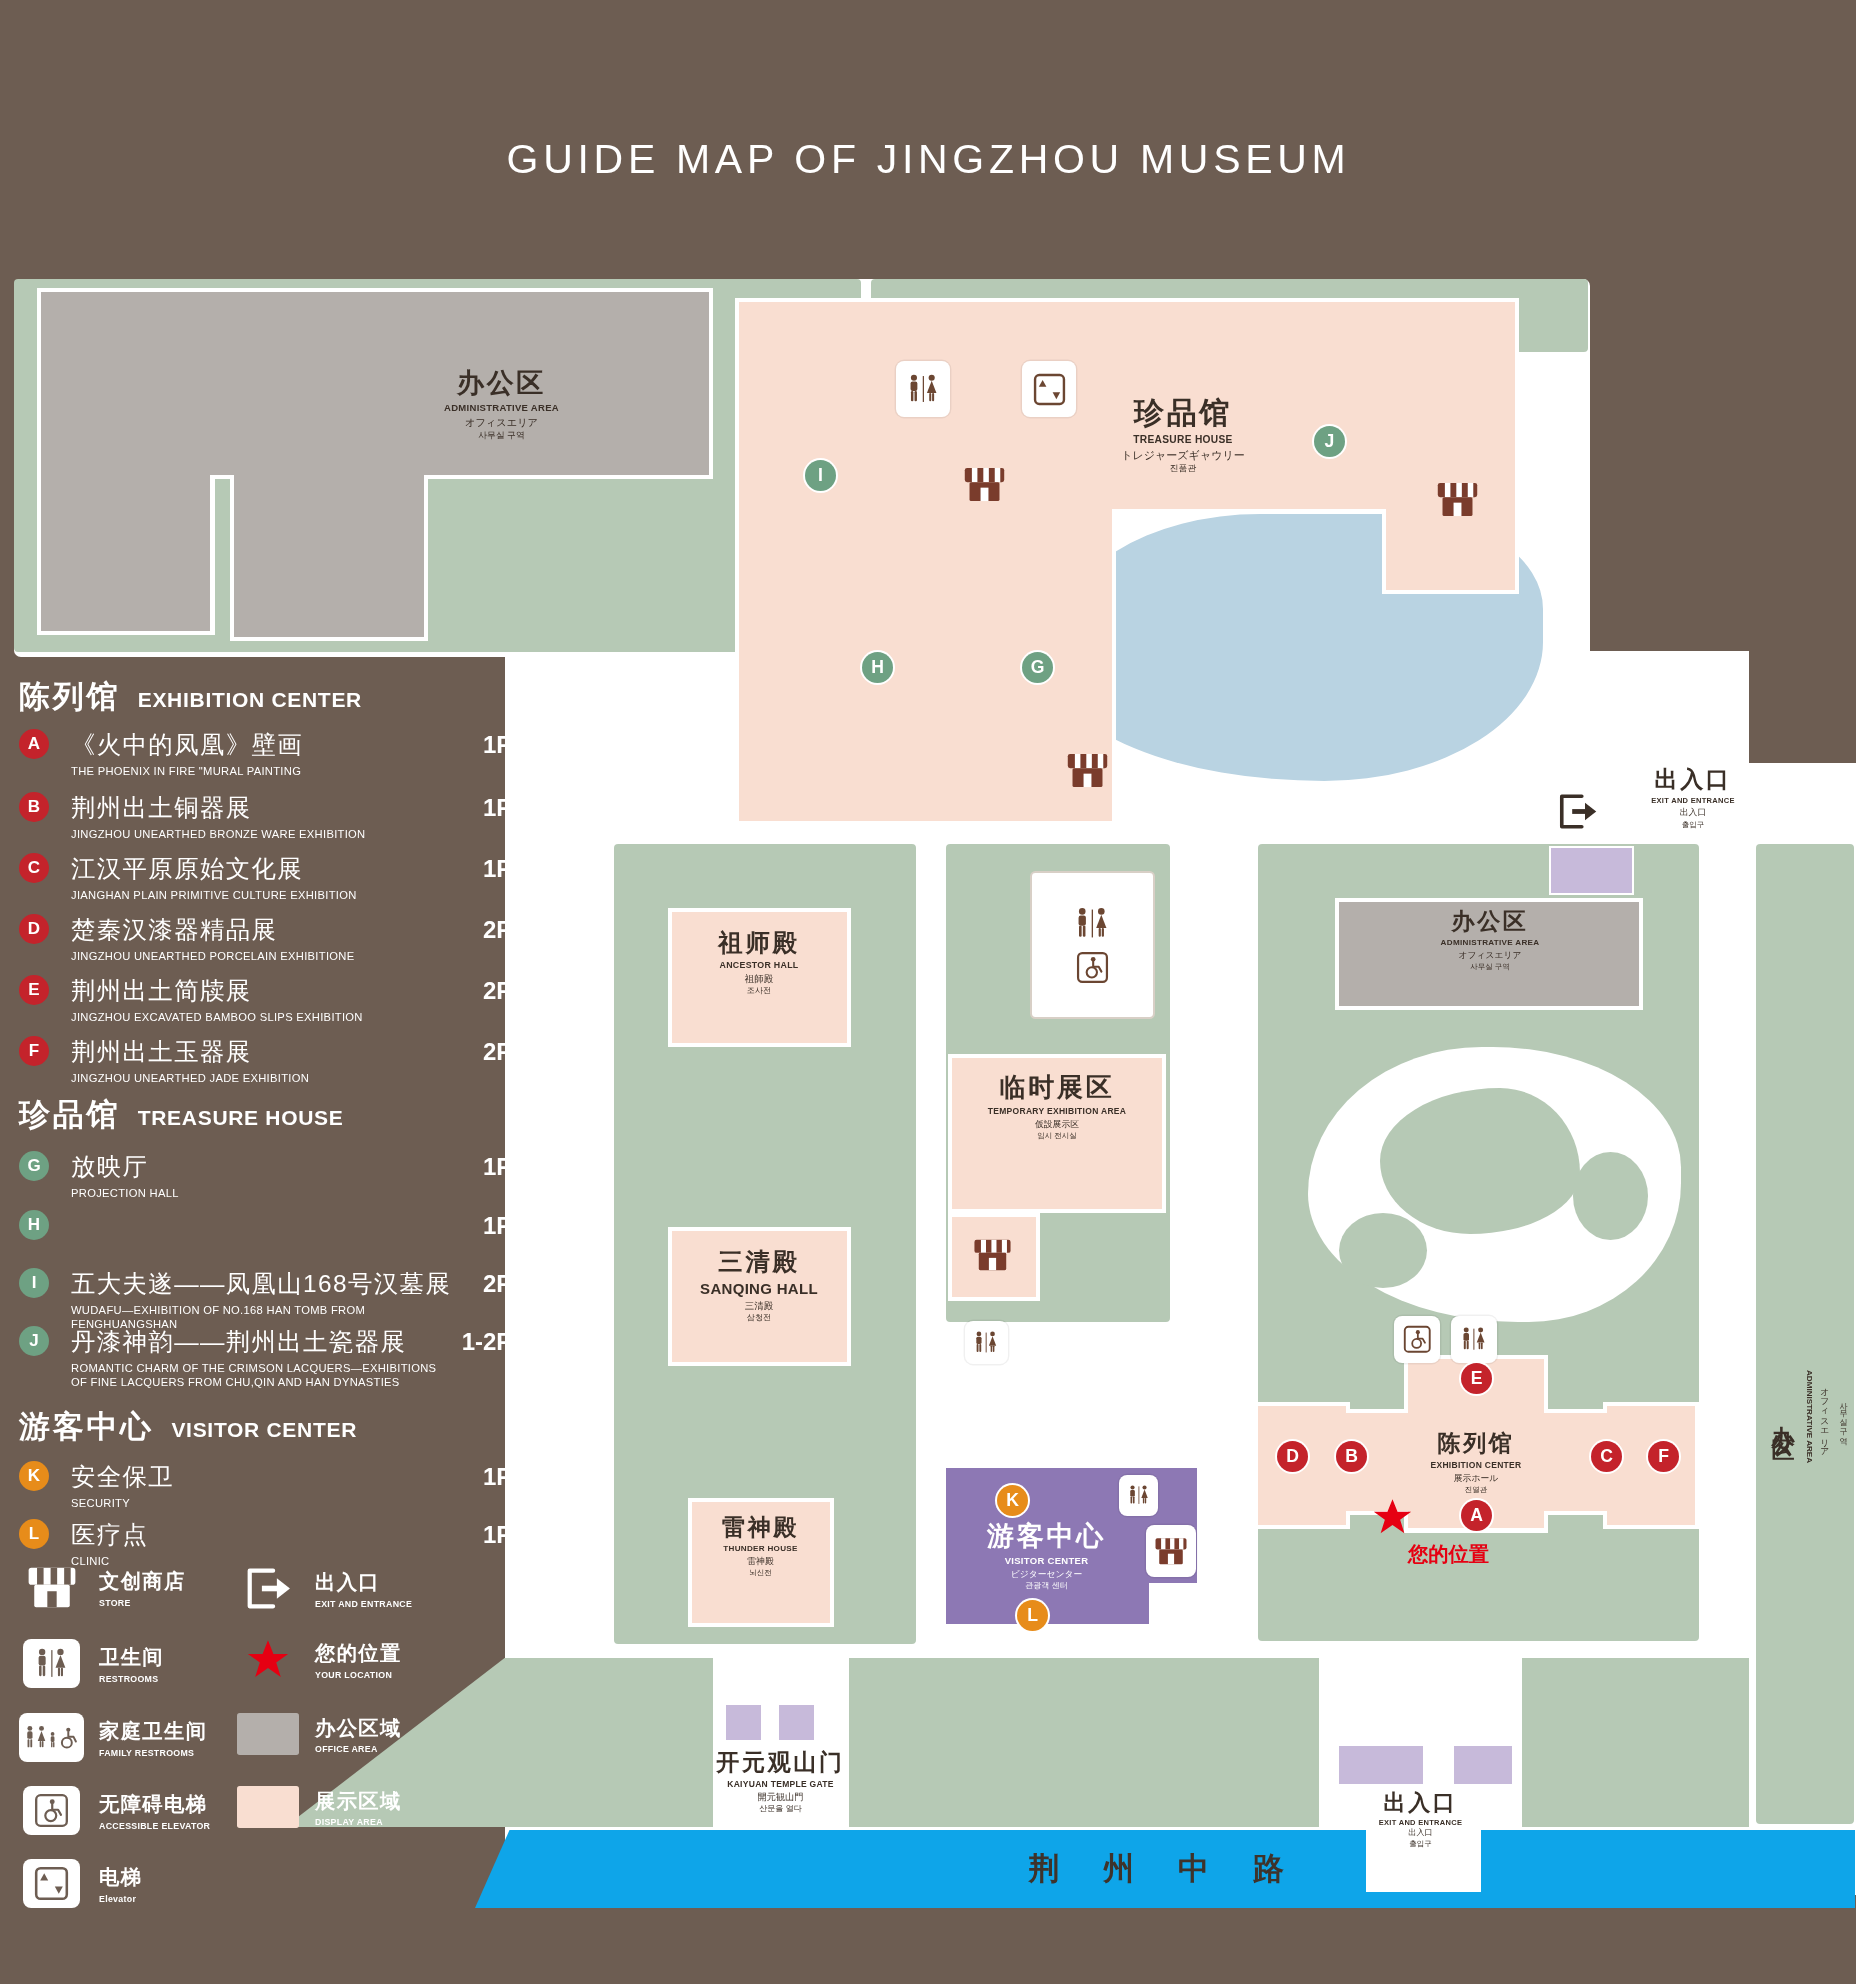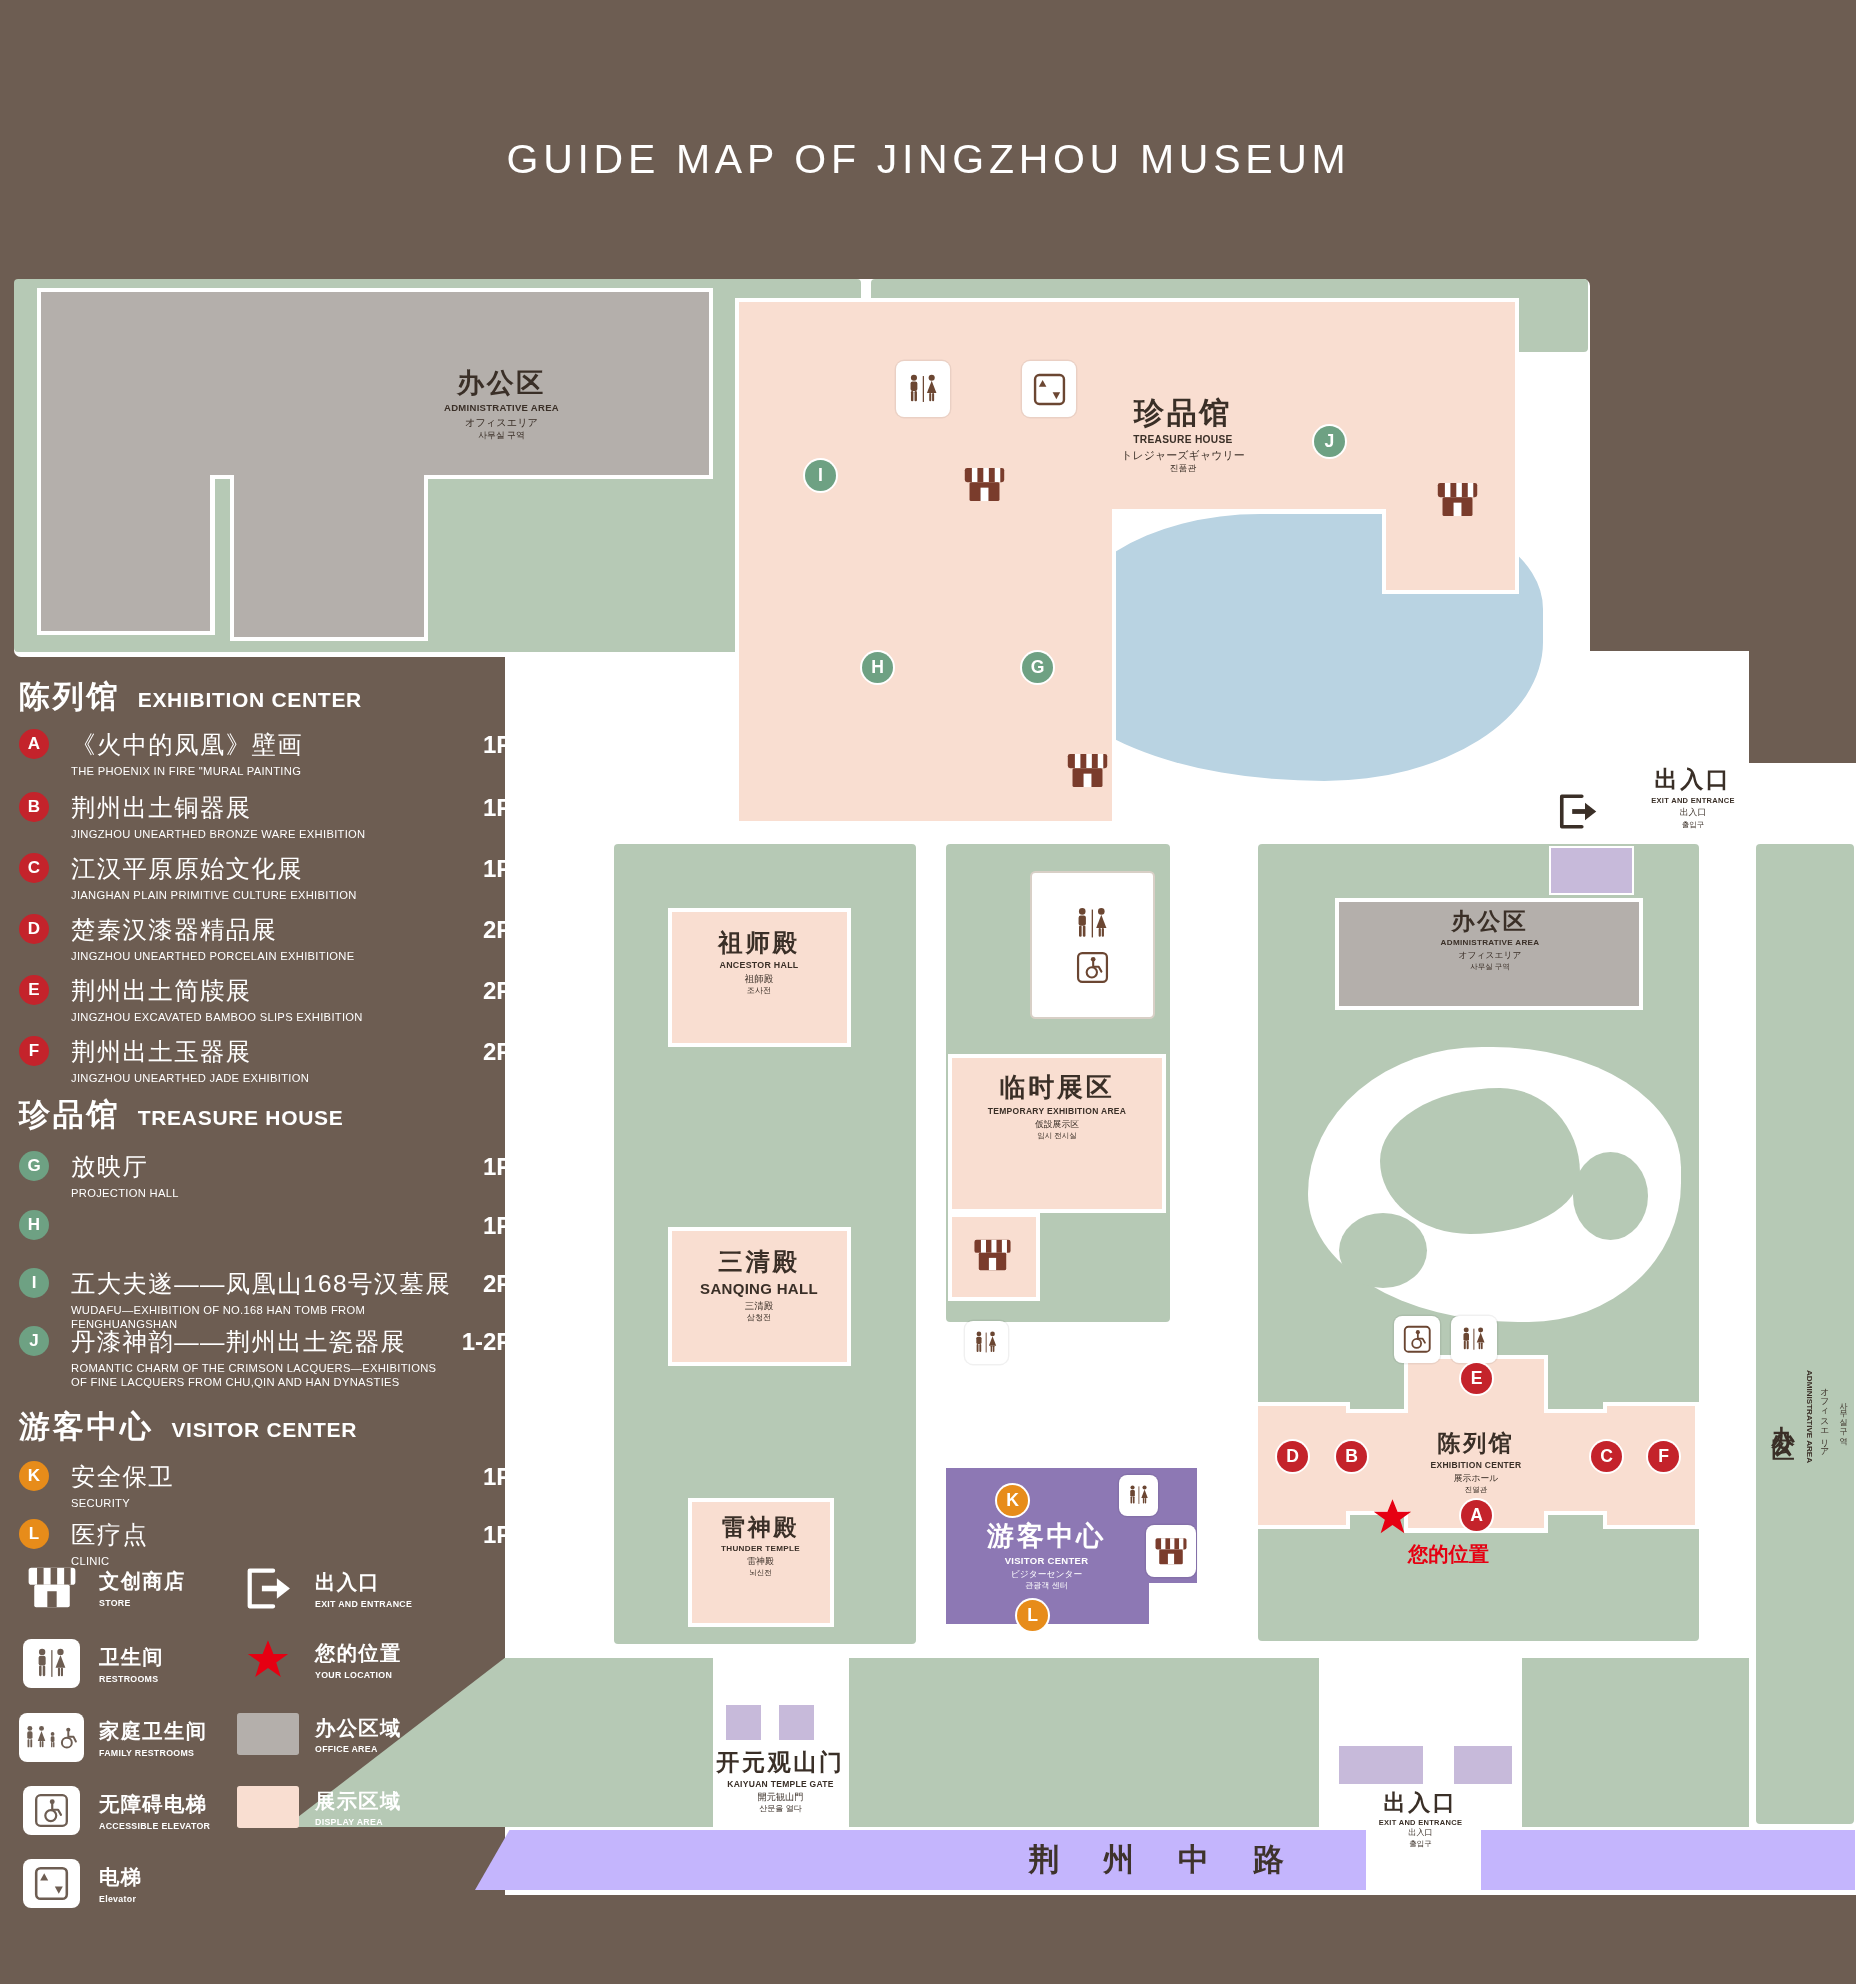--- a/index.html
+++ b/index.html
@@ -41,21 +41,21 @@
   .lrow .len{font-size:11.2px;letter-spacing:0.3px;margin-top:3.4px;line-height:1.25}
   .lfloor{position:absolute;right:0;top:2px;font-size:24px;font-weight:bold}
   .krow{position:absolute;display:flex;align-items:center;gap:15px;color:#fff}
   .kicon{width:65px;display:flex;justify-content:center;align-items:center}
   .kbox{width:57px;height:49px;background:#fff;border-radius:8.1px;display:flex;align-items:center;justify-content:center;color:#6d5d52}
   .kzh{font-size:20.3px;font-weight:bold;letter-spacing:1.4px}
   .ken{font-size:8.8px;font-weight:bold;margin-top:2.7px;letter-spacing:0.3px}
   .swatch{width:62px;height:42px;border-radius:2.7px}
   #hdr-title{position:absolute;left:0;right:0;top:9.5px;text-align:center;color:#fff;font-size:102px;font-weight:bold;letter-spacing:11px}
   #hdr-sub{position:absolute;left:0;right:0;top:136px;text-align:center;color:#fff;font-size:41px;letter-spacing:4.7px;font-weight:500}
-  #road{position:absolute;left:475px;top:1830px;width:1380px;height:60px;background:#c4b5fd;clip-path:polygon(2.5% 0,100% 0,100% 100%,0 100%);display:flex;align-items:center;justify-content:center}
+  #road{position:absolute;left:475px;top:1830px;width:1380px;height:78px;background:#0ea5e9;clip-path:polygon(2.5% 0,100% 0,100% 100%,0 100%);display:flex;align-items:center;justify-content:center}
   #road .rtext{color:#3e332b;font-size:31px;font-weight:bold;letter-spacing:17.6px}
   .vlabel{position:absolute;left:1761px;top:1200px;width:94px;height:434px;display:flex;flex-direction:row;align-items:center;justify-content:center;gap:5.4px;color:#3a2f27}
   .vlabel span{writing-mode:vertical-rl;text-orientation:mixed;display:block}
   .vzh{font-size:23px;font-weight:bold;letter-spacing:6.8px}
   .ven{font-size:8.1px;font-weight:bold}
   .vja{font-size:8.8px}
   .vko{font-size:8.1px}
   .star-label{position:absolute;color:#e60012;font-weight:bold}
 </style>
 </head>
@@ -331,21 +331,21 @@
 
   <div class="label" style="left:671px;top:1246px;width:176px">
     <span class="zh" style="font-size:24.4px">三清殿</span>
     <span class="en" style="font-size:15px">SANQING HALL</span>
     <span class="ja" style="font-size:9.5px">三清殿</span>
     <span class="ko" style="font-size:8.1px">삼청전</span>
   </div>
 
   <div class="label" style="left:691px;top:1513px;width:139px">
     <span class="zh" style="font-size:23px">雷神殿</span>
-    <span class="en" style="font-size:8.1px">THUNDER TEMPLE</span>
+    <span class="en" style="font-size:8.1px">THUNDER HOUSE</span>
     <span class="ja" style="font-size:8.8px">雷神殿</span>
     <span class="ko" style="font-size:7.5px">뇌신전</span>
   </div>
 
   <div class="label light" style="left:955px;top:1519px;width:183px">
     <span class="zh" style="font-size:27px">游客中心</span>
     <span class="en" style="font-size:9.5px">VISITOR CENTER</span>
     <span class="ja" style="font-size:8.8px">ビジターセンター</span>
     <span class="ko" style="font-size:8.1px">관광객 센터</span>
   </div>

